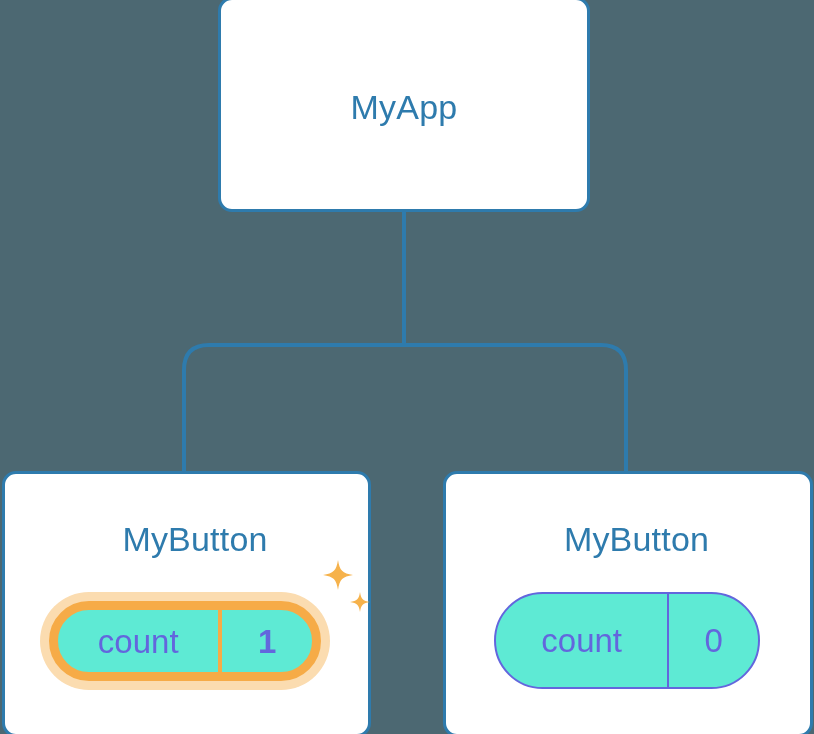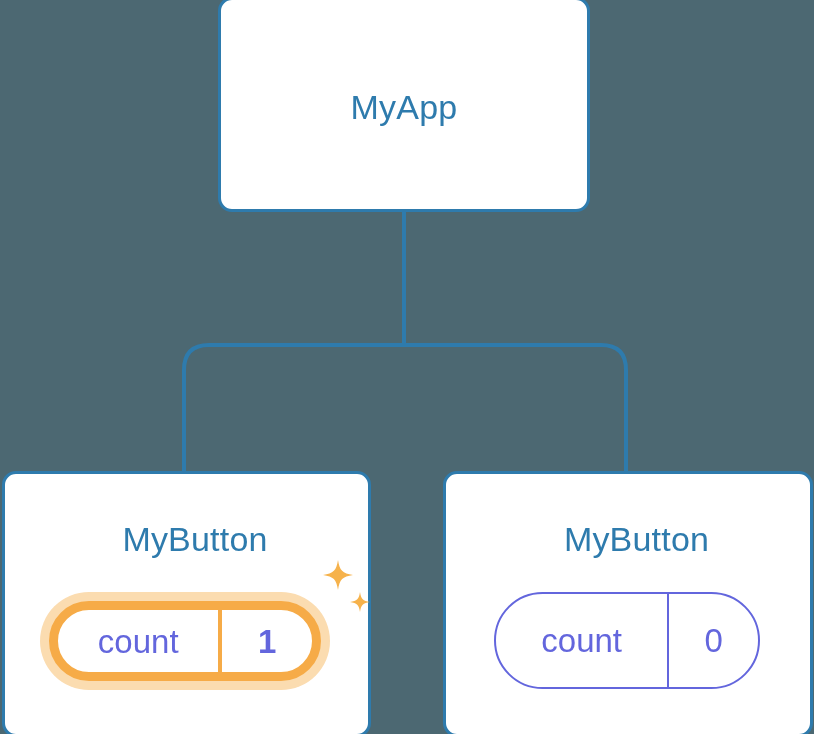--- a/index.html
+++ b/index.html
@@ -86,21 +86,21 @@
   .pill-wrap {
     position: absolute;
     display: flex;
     align-items: center;
   }
   .pill {
     position: relative;
     display: flex;
     align-items: stretch;
     box-sizing: border-box;
-    background: #ffffff;
+    background: #5eead4;
     border-radius: 999px;
     overflow: hidden;
   }
   .pill-key, .pill-val {
     display: flex;
     align-items: center;
     justify-content: center;
     box-sizing: border-box;
     font-size: 33px;
     color: #6366dd;

